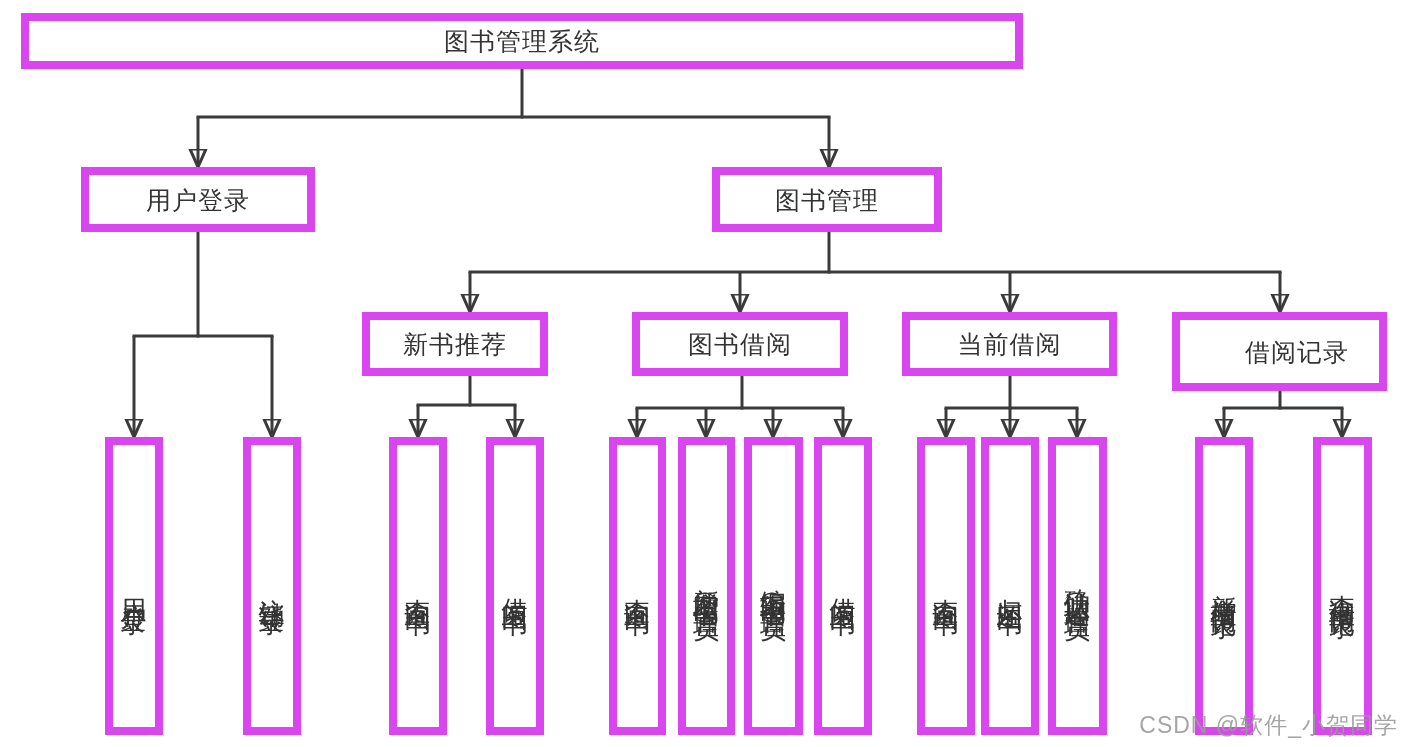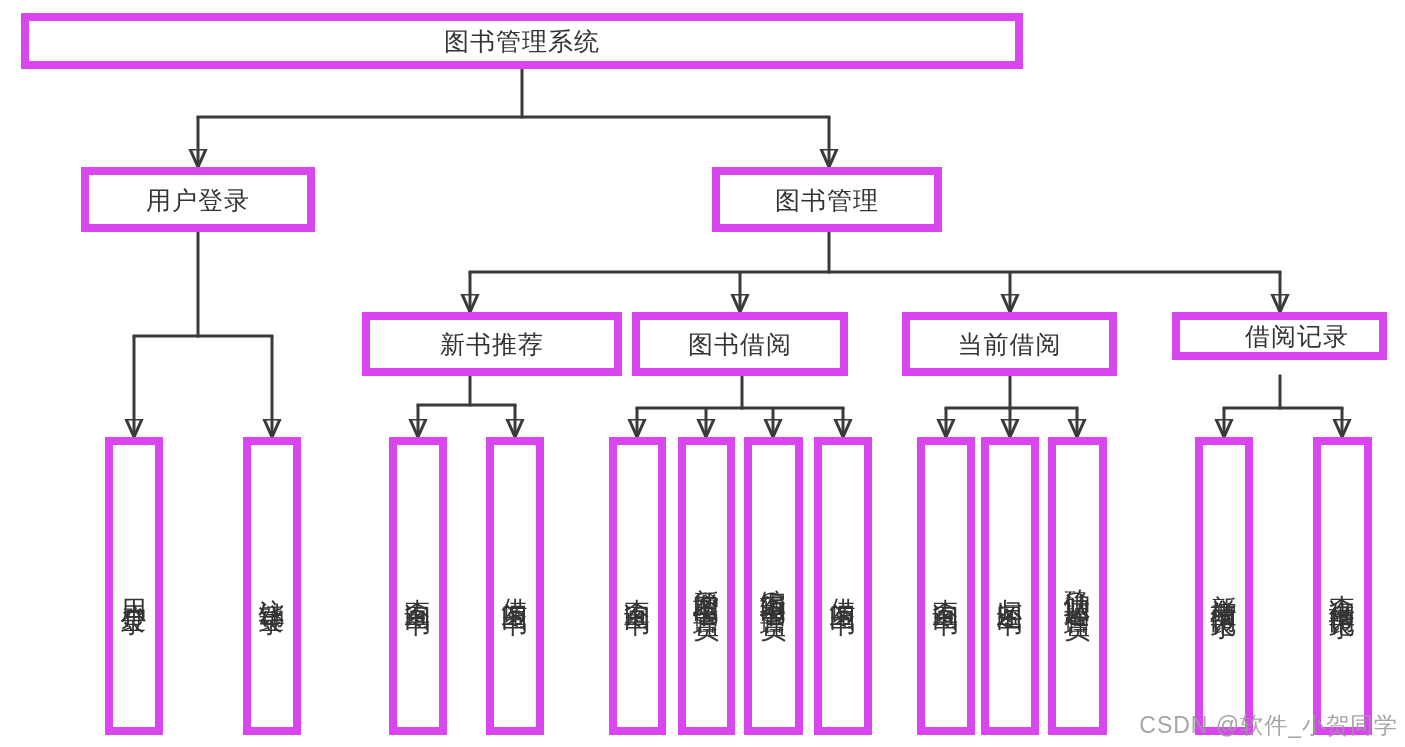--- a/index.html
+++ b/index.html
@@ -83,30 +83,30 @@
     <span class="lbl">图书管理系统</span>
   </div>
 
   <div class="box" style="left:81px;top:167px;width:234px;height:65px;">
     <span class="lbl">用户登录</span>
   </div>
   <div class="box" style="left:712px;top:167px;width:230px;height:65px;">
     <span class="lbl">图书管理</span>
   </div>
 
-  <div class="box" style="left:362px;top:312px;width:260px;height:64px;">
+  <div class="box" style="left:362px;top:312px;width:186px;height:64px;">
     <span class="lbl">新书推荐</span>
   </div>
   <div class="box" style="left:632px;top:312px;width:216px;height:64px;">
     <span class="lbl">图书借阅</span>
   </div>
   <div class="box" style="left:902px;top:312px;width:215px;height:64px;">
     <span class="lbl">当前借阅</span>
   </div>
-  <div class="box" style="left:1172px;top:312px;width:215px;height:48px;padding-left:35px;">
+  <div class="box" style="left:1172px;top:312px;width:215px;height:79px;padding-left:35px;">
     <span class="lbl">借阅记录</span>
   </div>
 
   <div class="box leaf" style="left:105px;top:437px;width:58px;height:298px;">
     <span class="lbl">用户登录</span>
   </div>
   <div class="box leaf" style="left:243px;top:437px;width:58px;height:298px;">
     <span class="lbl">注销登录</span>
   </div>
 

